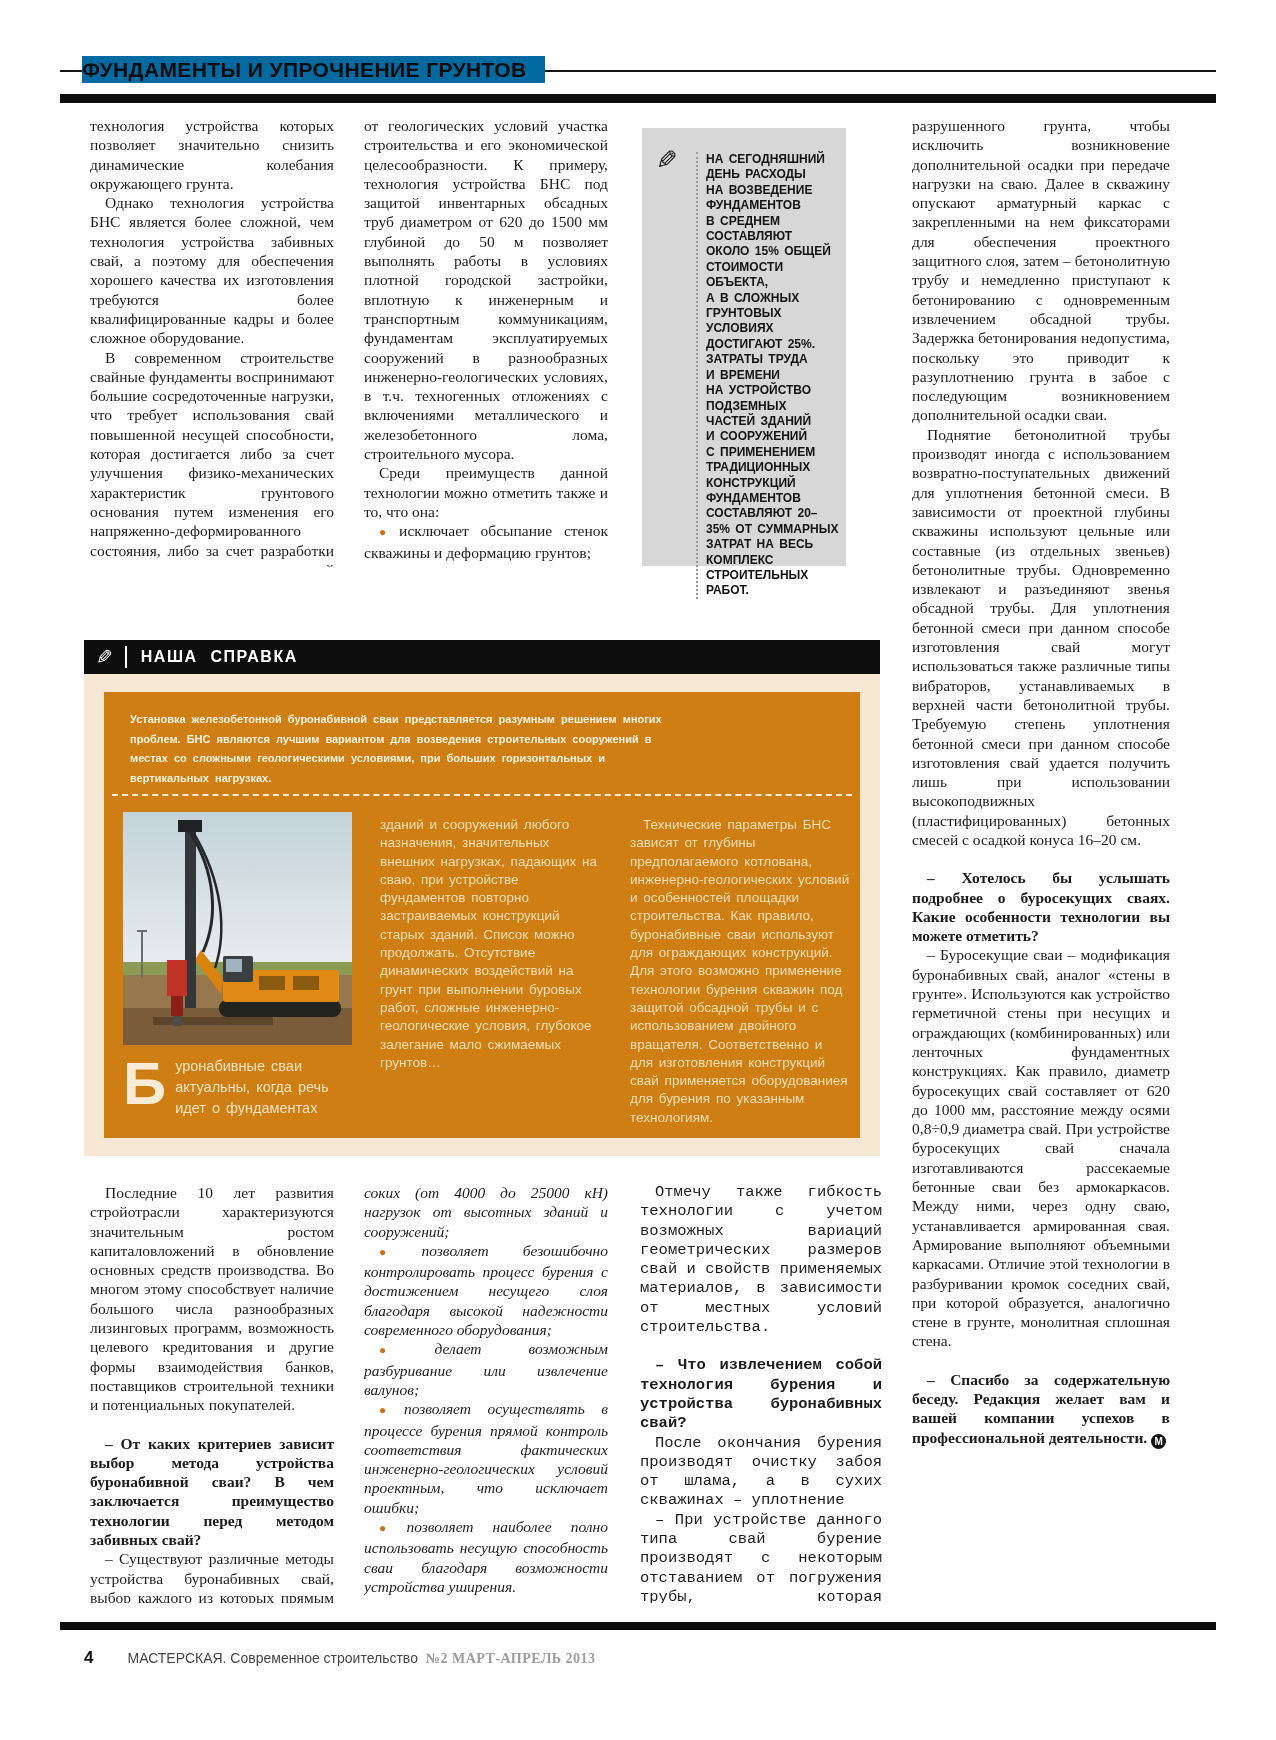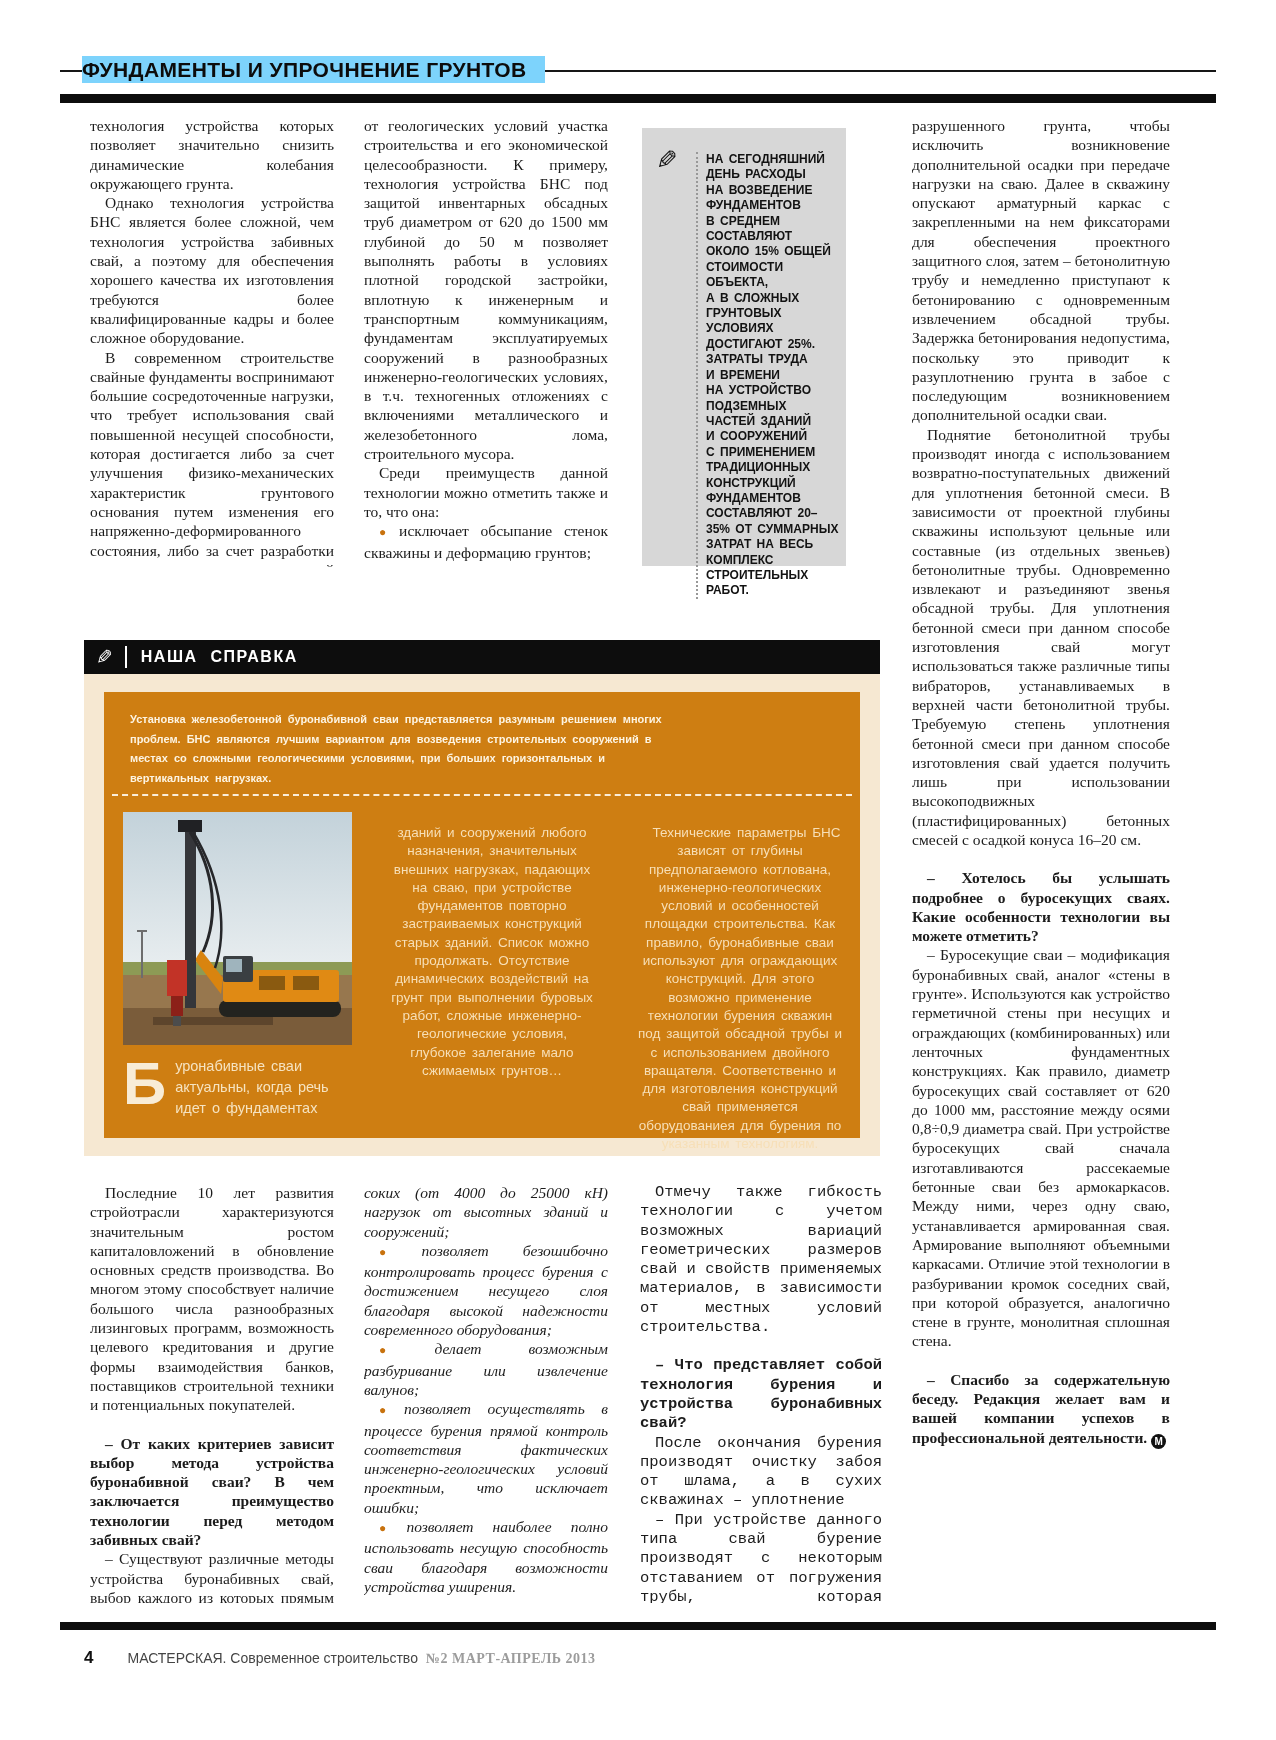--- a/index.html
+++ b/index.html
@@ -1,21 +1,21 @@
 <!DOCTYPE html>
 <html style="--orange: #ce7e12; --beige: #f6e8d2; --gray_box: #d7d7d7; --bullet: #c8720e;"><head>
 <meta charset="utf-8">
 <style>
   html,body{margin:0;padding:0;background:#ffffff;}
   .page{position:relative;width:1276px;height:1740px;background:#fff;overflow:hidden;
         font-family:"Liberation Serif",serif;color:#1c1c1c;}
 
   
   .header-rule{position:absolute;left:60px;top:70px;width:1156px;border-top:2px solid #161616;}
-  .page-title{position:absolute;left:82px;top:56px;background:#7dd3fc;padding-right:18px;
+  .page-title{position:absolute;left:82px;top:56px;background:#0369a1;padding-right:18px;
               font-family:"Liberation Sans",sans-serif;font-weight:bold;font-size:21px;line-height:27px;
               letter-spacing:.4px;color:#0c0c0c;}
   .thick-bar{position:absolute;left:60px;top:94px;width:1156px;height:9px;background:#0d0d0d;}
 
   
   .col,.bcol{position:absolute;font-size:15.5px;line-height:19.3px;text-align:justify;overflow:hidden;}
   .col p,.bcol p{margin:0;}
   .ind{text-indent:15px;}
   .qa{font-weight:bold;margin-top:19px !important;}
   .c1{left:90px;top:116px;width:244px;height:452px;}
@@ -48,21 +48,21 @@
                 font-weight:bold;font-size:11px;line-height:19.5px;color:#fdf4e2;word-spacing:3px;}
   .orange-dash{position:absolute;left:8px;right:8px;top:102px;border-top:2px dashed rgba(255,250,240,.9);}
   .photo{position:absolute;left:19px;top:120px;width:229px;height:233px;display:block;}
   .caption{position:absolute;left:19px;top:364px;width:244px;color:#f6e3c0;}
   .caption .drop{float:left;font-family:"Liberation Sans",sans-serif;font-weight:bold;font-size:60px;
                  line-height:56px;color:#f8ecd6;margin-right:9px;}
   .caption .ctext{font-family:"Liberation Sans",sans-serif;font-size:14.5px;line-height:21px;
                   white-space:pre-line;word-spacing:2px;}
   .ocol{position:absolute;top:120px;font-family:"Liberation Sans",sans-serif;font-size:13.5px;
         line-height:18.3px;color:#f7dfb7;word-spacing:2px;}
-  .ocol p{margin:12px;text-align:center;}
+  .ocol p{margin:4px;}
   .ocol .ind{text-indent:13px;}
   .omid{left:272px;width:232px;}
   .oright{left:522px;width:228px;}
 
   
   .foot-bar{position:absolute;left:60px;top:1622px;width:1156px;height:8px;background:#0d0d0d;}
   .footer{position:absolute;left:84px;top:1648px;display:flex;align-items:baseline;
           font-family:"Liberation Sans",sans-serif;}
   .page-num{font-weight:bold;font-size:17px;color:#111;}
   .mag-name{margin-left:34px;font-size:14px;color:#454545;}
@@ -204,21 +204,21 @@
   <div class="bcol b2">
     <p>соких (от 4000 до 25000 кН) нагрузок от высотных зданий и сооружений;</p>
     <p class="bullet"><span class="dot">●</span><span>позволяет безошибочно контролировать процесс бурения с достижением несущего слоя благодаря высокой надежности современного оборудования;</span></p>
     <p class="bullet"><span class="dot">●</span><span>делает возможным разбуривание или извлечение валунов;</span></p>
     <p class="bullet"><span class="dot">●</span><span>позволяет осуществлять в процессе бурения прямой контроль соответствия фактических инженерно-геологических условий проектным, что исключает ошибки;</span></p>
     <p class="bullet"><span class="dot">●</span><span>позволяет наиболее полно использовать несущую способность сваи благодаря возможности устройства уширения.</span></p>
   </div>
 
   <div class="bcol b3">
     <p class="ind">Отмечу также гибкость технологии с учетом возможных вариаций геометрических размеров свай и свойств применяемых материалов, в зависимости от местных условий строительства.</p>
-    <p class="ind qa">– Что представляет собой технология бурения и устройства буронабивных свай?</p>
+    <p class="ind qa">– Что извлечением собой технология бурения и устройства буронабивных свай?</p>
     <p class="ind">После окончания бурения производят очистку забоя от шлама, а в сухих скважинах – уплотнение</p>
     <p class="ind">– При устройстве данного типа свай бурение производят с некоторым отставанием от погружения трубы, которая задавливается с опережением, чтобы избежать разуплотнения грунта, прилегающего к стенкам скважины.</p>
   </div>
 
   <div class="foot-bar"></div>
   <div class="footer">
     <span class="page-num">4</span>
     <span class="mag-name">МАСТЕРСКАЯ. Современное строительство</span>
     <span class="mag-issue">№2 МАРТ-АПРЕЛЬ 2013</span>
   </div>

